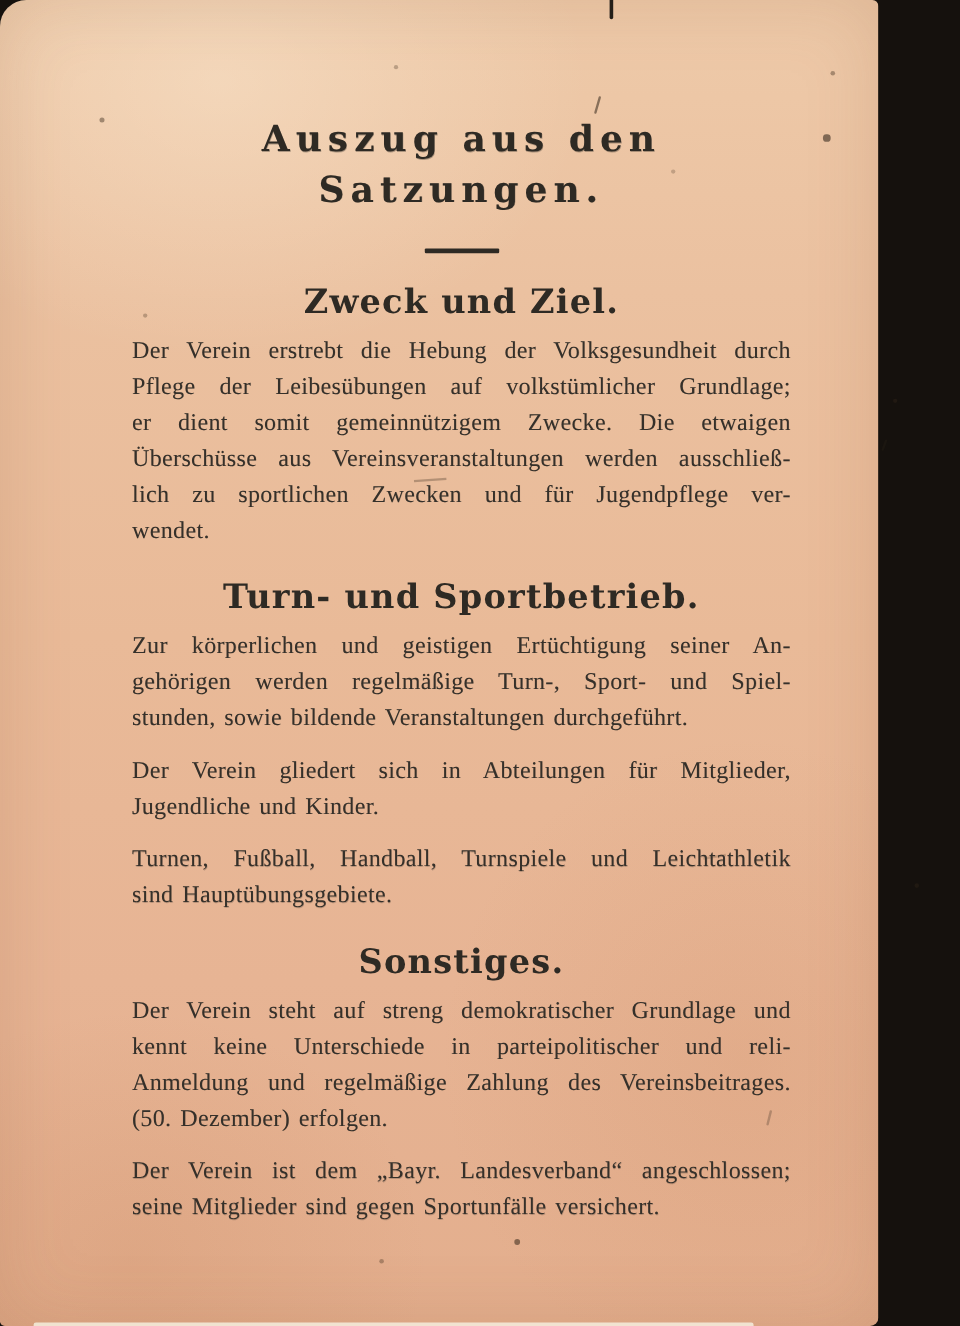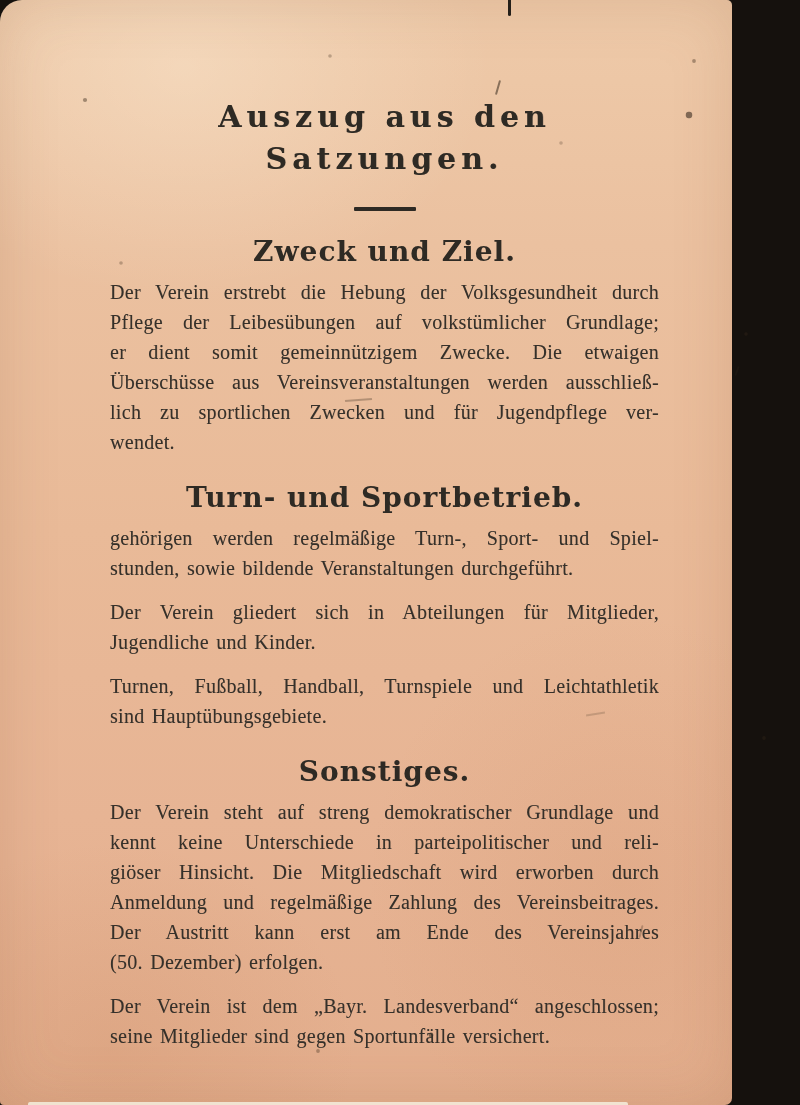--- a/index.html
+++ b/index.html
@@ -137,40 +137,39 @@
               <div class="line">Pflege der Leibesübungen auf volkstümlicher Grundlage;</div>
               <div class="line">er dient somit gemeinnützigem Zwecke.  Die etwaigen</div>
               <div class="line">Überschüsse aus Vereinsveranstaltungen werden ausschließ-</div>
               <div class="line">lich zu sportlichen Zwecken und für Jugendpflege ver-</div>
               <div class="line last">wendet.</div>
             </div>
           </section>
           <section>
             <h2 class="section-heading">Turn- und Sportbetrieb.</h2>
             <div class="para">
+              <div class="line">Zur körperlichen und geistigen Ertüchtigung seiner An-</div>
               <div class="line">gehörigen werden regelmäßige Turn-, Sport- und Spiel-</div>
               <div class="line last">stunden, sowie bildende Veranstaltungen durchgeführt.</div>
             </div>
             <div class="para">
               <div class="line">Der Verein gliedert sich in Abteilungen für Mitglieder,</div>
               <div class="line last">Jugendliche und Kinder.</div>
             </div>
             <div class="para">
               <div class="line">Turnen, Fußball, Handball, Turnspiele und Leichtathletik</div>
               <div class="line last">sind Hauptübungsgebiete.</div>
             </div>
           </section>
           <section>
             <h2 class="section-heading">Sonstiges.</h2>
             <div class="para">
               <div class="line">Der Verein steht auf streng demokratischer Grundlage und</div>
               <div class="line">kennt keine Unterschiede in parteipolitischer und reli-</div>
-              <div class="line">giöser Hinsicht.  Die Mitgliedschaft wird erworben durch</div>
               <div class="line">Anmeldung und regelmäßige Zahlung des Vereinsbeitrages.</div>
-              <div class="line">Der Austritt kann erst am Ende des Vereinsjahres</div>
               <div class="line last">(50. Dezember) erfolgen.</div>
             </div>
             <div class="para">
               <div class="line">Der Verein ist dem „Bayr. Landesverband“ angeschlossen;</div>
               <div class="line last">seine Mitglieder sind gegen Sportunfälle versichert.</div>
             </div>
           </section>
         </main>
     </div>
 

